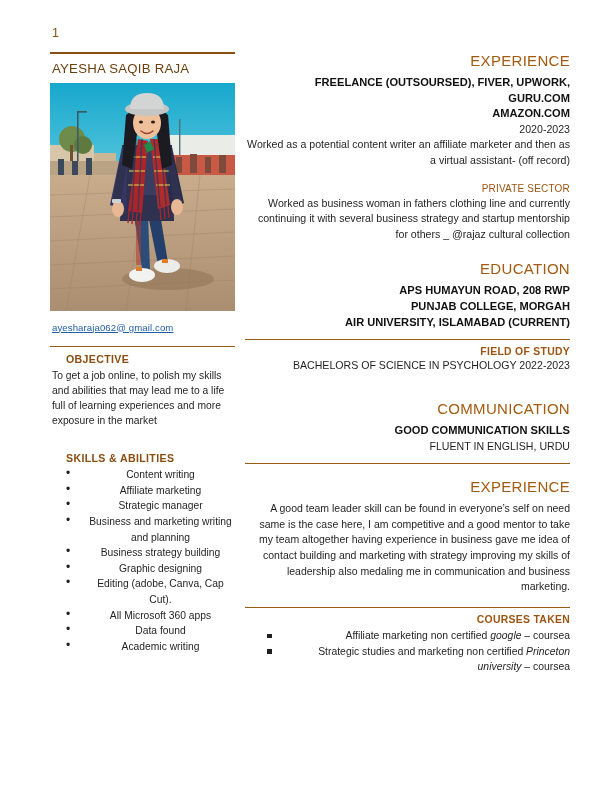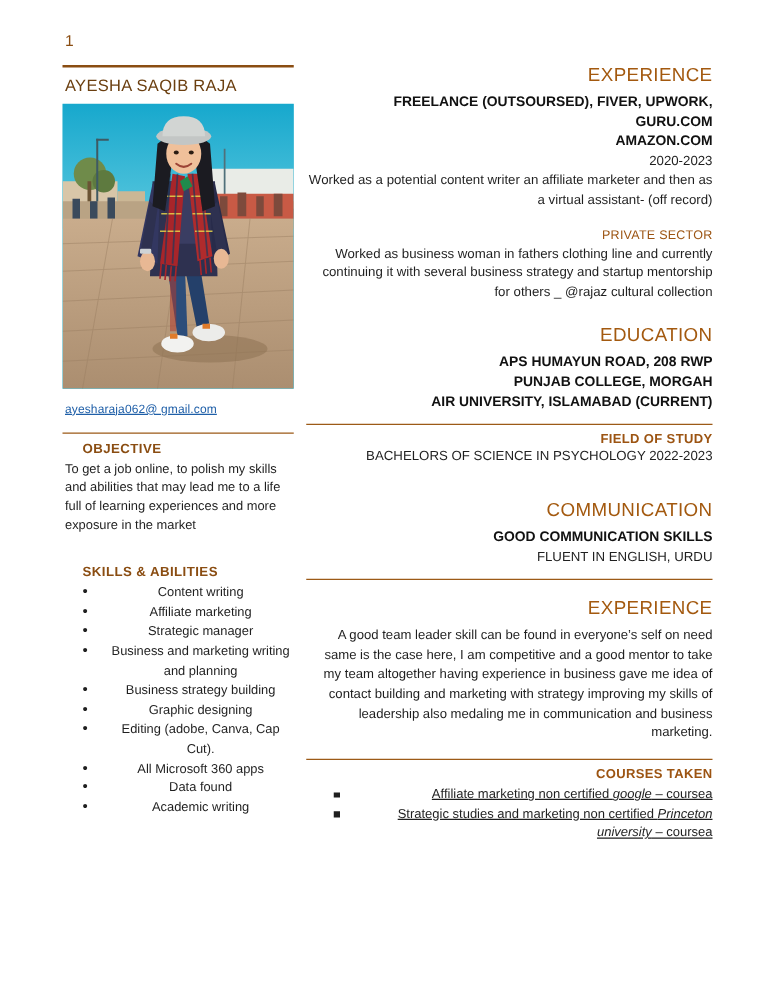--- a/index.html
+++ b/index.html
@@ -184,21 +184,20 @@
     list-style: none;
     margin: 3px 0 0 0;
     padding: 0;
   }
   ul.sq-bullets li {
     font-size: 10.4px;
     line-height: 15.6px;
     color: #1f1f1f;
     padding-left: 38px;
     position: relative;
-    text-decoration: underline;
   }
   ul.sq-bullets li::before {
     content: "";
     position: absolute;
     left: 22px;
     top: 5.5px;
     width: 4.5px;
     height: 4.5px;
     background: #1f1f1f;
   }

